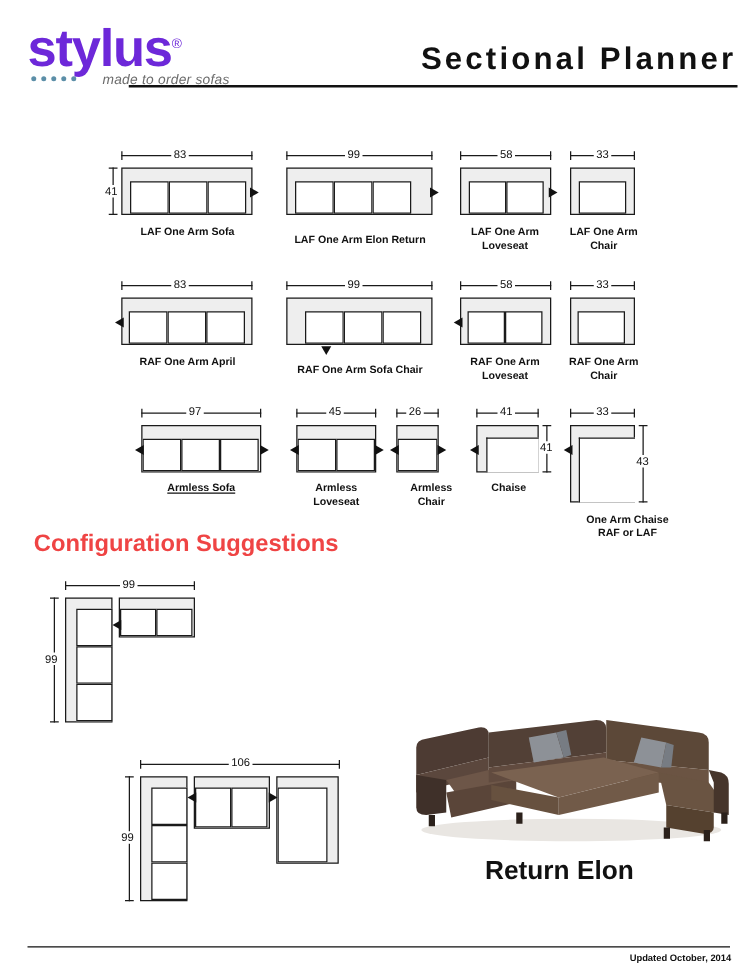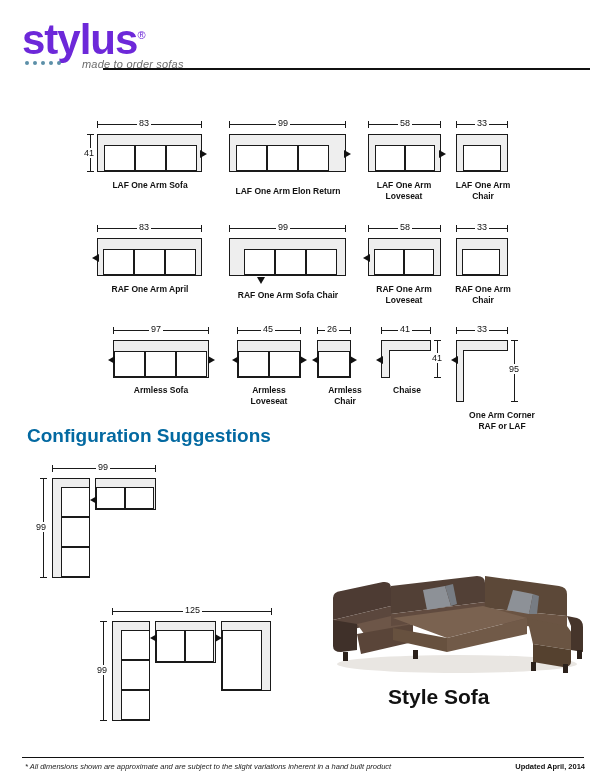--- a/index.html
+++ b/index.html
@@ -157,21 +157,21 @@
   }
 
   
   .config-heading {
     position: absolute;
     left: 27px;
     top: 425px;
     font-size: 19px;
     font-weight: bold;
     font-family: "Liberation Sans", sans-serif;
-    color: #0369a1;
+    color: #ef4444;
   }
 
   
   .style-label {
     position: absolute;
     left: 388px;
     top: 685px;
     font-size: 21px;
     font-weight: bold;
     font-family: "Liberation Sans", sans-serif;
@@ -224,20 +224,21 @@
     <div class="logo-text"><span>stylus</span><span class="logo-reg">®</span></div>
     <div class="logo-dots">
         <i></i>
         <i></i>
         <i></i>
         <i></i>
         <i></i>
       </div>
     <div class="logo-sub">made to order sofas</div>
   </div>
+  <div class="title">Sectional Planner</div>
   <div class="header-rule"></div>
 
   <div class="unit">
     <div class="dimline dim-h" style="left:97px; top:124px; width:105px;"></div>
     <div class="tick tick-v" style="left:97px; top:121px;"></div>
     <div class="tick tick-v" style="left:201px; top:121px;"></div>
     <div class="dimlabel" style="left:137px; top:118px;">83</div>
     <div class="dimline dim-v" style="left:90px; top:134px; height:38px;"></div>
     <div class="tick tick-h" style="left:87px; top:134px;"></div>
     <div class="tick tick-h" style="left:87px; top:171px;"></div>
@@ -337,21 +338,21 @@
     <div class="dimline dim-h" style="left:113px; top:330px; width:96px;"></div>
     <div class="tick tick-v" style="left:113px; top:327px;"></div>
     <div class="tick tick-v" style="left:208px; top:327px;"></div>
     <div class="dimlabel" style="left:149px; top:324px;">97</div>
     <div class="sofa" style="left:113px; top:340px; width:96px; height:38px;"></div>
     <div class="seat" style="left:114px; top:351px; width:31px; height:26px;"></div>
     <div class="seat" style="left:145px; top:351px; width:31px; height:26px;"></div>
     <div class="seat" style="left:176px; top:351px; width:31px; height:26px;"></div>
     <div class="arrow arrow-l" style="left:108px; top:356px;"></div>
     <div class="arrow arrow-r" style="left:208px; top:356px;"></div>
-    <div class="caption" style="left:111px; top:385px; width:100px;">Armless Sofa</div>
+    <div class="caption" style="left:111px; top:385px; width:100px;text-decoration:underline;">Armless Sofa</div>
   </div>
 
   <div class="unit">
     <div class="dimline dim-h" style="left:237px; top:330px; width:64px;"></div>
     <div class="tick tick-v" style="left:237px; top:327px;"></div>
     <div class="tick tick-v" style="left:300px; top:327px;"></div>
     <div class="dimlabel" style="left:261px; top:324px;">45</div>
     <div class="sofa" style="left:237px; top:340px; width:64px; height:38px;"></div>
     <div class="seat" style="left:238px; top:351px; width:31px; height:26px;"></div>
     <div class="seat" style="left:269px; top:351px; width:31px; height:26px;"></div>
@@ -388,25 +389,25 @@
   </div>
 
   <div class="unit">
     <div class="dimline dim-h" style="left:456px; top:330px; width:52px;"></div>
     <div class="tick tick-v" style="left:456px; top:327px;"></div>
     <div class="tick tick-v" style="left:507px; top:327px;"></div>
     <div class="dimlabel" style="left:475px; top:324px;">33</div>
     <div class="dimline dim-v" style="left:514px; top:340px; height:62px;"></div>
     <div class="tick tick-h" style="left:511px; top:340px;"></div>
     <div class="tick tick-h" style="left:511px; top:401px;"></div>
-    <div class="dimlabel" style="left:507px; top:364px;">95</div>
+    <div class="dimlabel" style="left:507px; top:364px;">43</div>
     <div class="sofa" style="left:456px; top:340px; width:52px; height:62px;"></div>
     <div class="seat" style="left:463px; top:350px; width:45px; height:52px; border-right:none; border-bottom:none;"></div>
     <div class="arrow arrow-l" style="left:451px; top:356px;"></div>
-    <div class="caption" style="left:441px; top:410px; width:122px;"><span>One Arm Corner</span><br><span>RAF or LAF</span></div>
+    <div class="caption" style="left:441px; top:410px; width:122px;"><span>One Arm Chaise</span><br><span>RAF or LAF</span></div>
   </div>
 
   <div class="config-heading">Configuration Suggestions</div>
 
   <div class="unit">
     <div class="dimline dim-h" style="left:52px; top:468px; width:104px;"></div>
     <div class="tick tick-v" style="left:52px; top:465px;"></div>
     <div class="tick tick-v" style="left:155px; top:465px;"></div>
     <div class="dimlabel" style="left:96px; top:462px;">99</div>
     <div class="dimline dim-v" style="left:43px; top:478px; height:100px;"></div>
@@ -422,21 +423,21 @@
     <div class="sofa" style="left:95px; top:478px; width:61px; height:32px;"></div>
     <div class="seat" style="left:96px; top:487px; width:29px; height:22px;"></div>
     <div class="seat" style="left:125px; top:487px; width:29px; height:22px;"></div>
     <div class="arrow arrow-l" style="left:90px; top:496px;"></div>
   </div>
 
   <div class="unit">
     <div class="dimline dim-h" style="left:112px; top:611px; width:160px;"></div>
     <div class="tick tick-v" style="left:112px; top:608px;"></div>
     <div class="tick tick-v" style="left:271px; top:608px;"></div>
-    <div class="dimlabel" style="left:183px; top:605px;">125</div>
+    <div class="dimlabel" style="left:183px; top:605px;">106</div>
     <div class="dimline dim-v" style="left:103px; top:621px; height:100px;"></div>
     <div class="tick tick-h" style="left:100px; top:621px;"></div>
     <div class="tick tick-h" style="left:100px; top:720px;"></div>
     <div class="dimlabel" style="left:95px; top:665px;">99</div>
 
     <div class="sofa" style="left:112px; top:621px; width:38px; height:100px;"></div>
     <div class="seat" style="left:121px; top:630px; width:29px; height:30px;"></div>
     <div class="seat" style="left:121px; top:660px; width:29px; height:30px;"></div>
     <div class="seat" style="left:121px; top:690px; width:29px; height:30px;"></div>
 
@@ -484,19 +485,18 @@
       <path d="M186 22 L206 26 L202 46 L180 42 Z" fill="#8d9197"></path>
       <path d="M206 26 L202 46 L210 46 L212 28 Z" fill="#777c83"></path>
 
       <rect x="16" y="84" width="5" height="9" fill="#2b211b"></rect>
       <rect x="86" y="82" width="5" height="9" fill="#2b211b"></rect>
       <rect x="204" y="94" width="5" height="9" fill="#2b211b"></rect>
       <rect x="236" y="96" width="5" height="9" fill="#2b211b"></rect>
       <rect x="250" y="82" width="5" height="9" fill="#2b211b"></rect>
     </svg>
   </div>
-  <div class="style-label">Style Sofa</div>
+  <div class="style-label">Return Elon</div>
 
   <div class="footer-rule"></div>
-  <div class="footnote">* All dimensions shown are approximate and are subject to the slight variations inherent in a hand built product</div>
-  <div class="updated">Updated April, 2014</div>
+  <div class="updated">Updated October, 2014</div>
 
 </div>
 
 </body></html>

